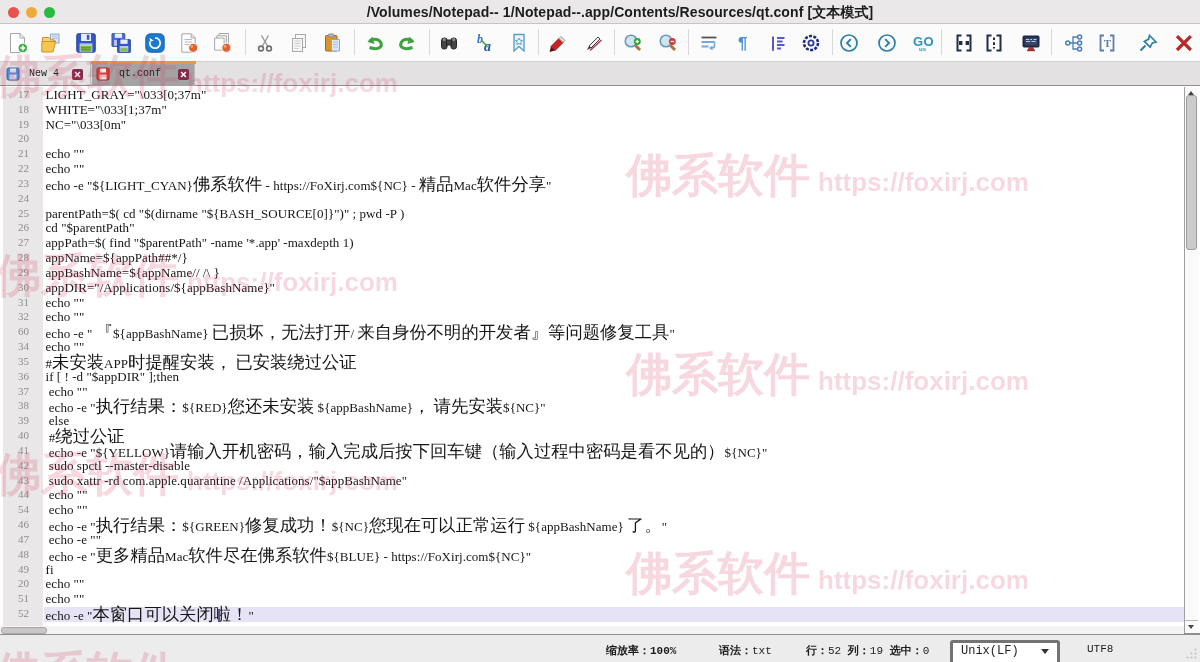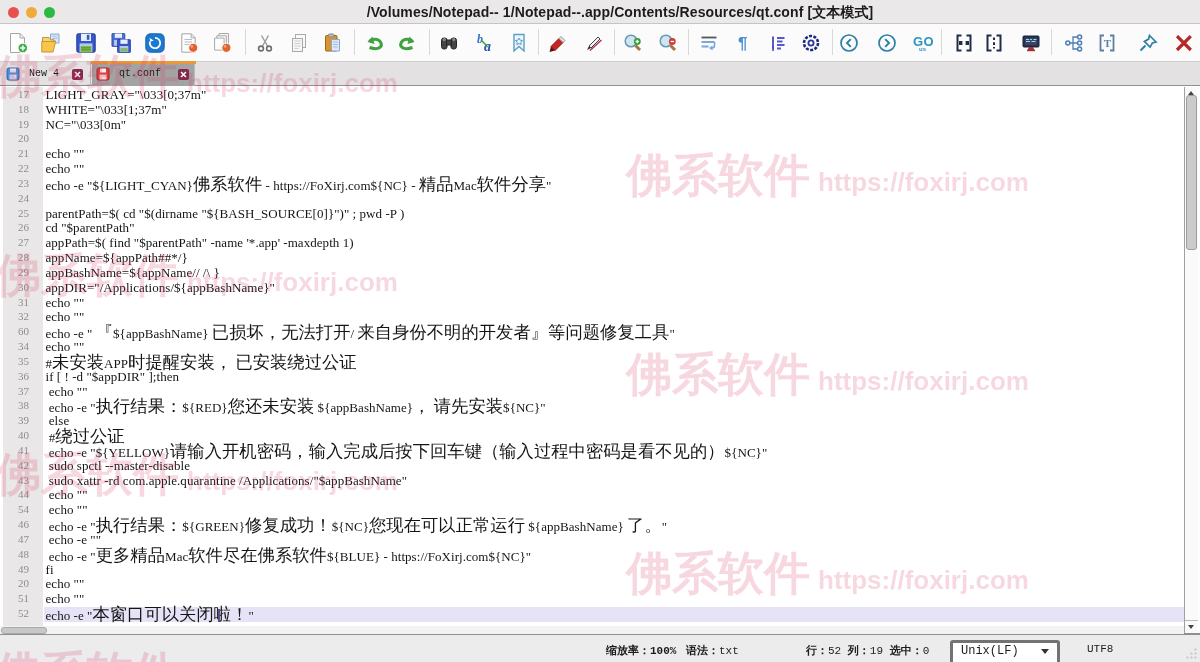--- a/index.html
+++ b/index.html
@@ -313,21 +313,21 @@
 <div id="vscroll">
         <div id="vthumb"></div>
         <div style="position:absolute;left:3px;top:4px;width:0;height:0;border-left:3.5px solid transparent;border-right:3.5px solid transparent;border-bottom:4.5px solid #444"></div>
         <div style="position:absolute;left:0;top:533px;width:13px;height:1px;background:#b9b9b9"></div>
         <div style="position:absolute;left:3px;top:538px;width:0;height:0;border-left:3.5px solid transparent;border-right:3.5px solid transparent;border-top:4.5px solid #444"></div>
       </div>
 </div>
 <div style="position:absolute;left:0;top:634px;width:1200px;height:1px;background:#8f8f8f"></div>
 <div id="statusbar">
 <span class="st stb" style="left:606px">缩放率：<span class="stm" style="font-weight:bold">100%</span></span>
-<span class="st stb" style="left:686px">语法：<span class="stm" style="font-weight:normal">txt</span></span>
+<span class="st stb" style="left:719px">语法：<span class="stm" style="font-weight:normal">txt</span></span>
 <span class="st stb" style="left:806px">行：<span class="stm" style="font-weight:normal">52 </span>列：<span class="stm" style="font-weight:normal">19 </span>选中：<span class="stm" style="font-weight:normal">0</span></span>
 <div id="combo">
         <span>Unix(LF)</span>
         <div class="arr"></div>
       </div>
 <span class="st stm" style="left:1087px">UTF8</span>
       <svg style="position:absolute;right:2px;bottom:2px" width="14" height="14" viewBox="0 0 14 14">
         <g fill="#c2c2c2">
           <circle cx="11.5" cy="3.5" r="1.1"></circle>
           <circle cx="7.5" cy="7.5" r="1.1"></circle>

